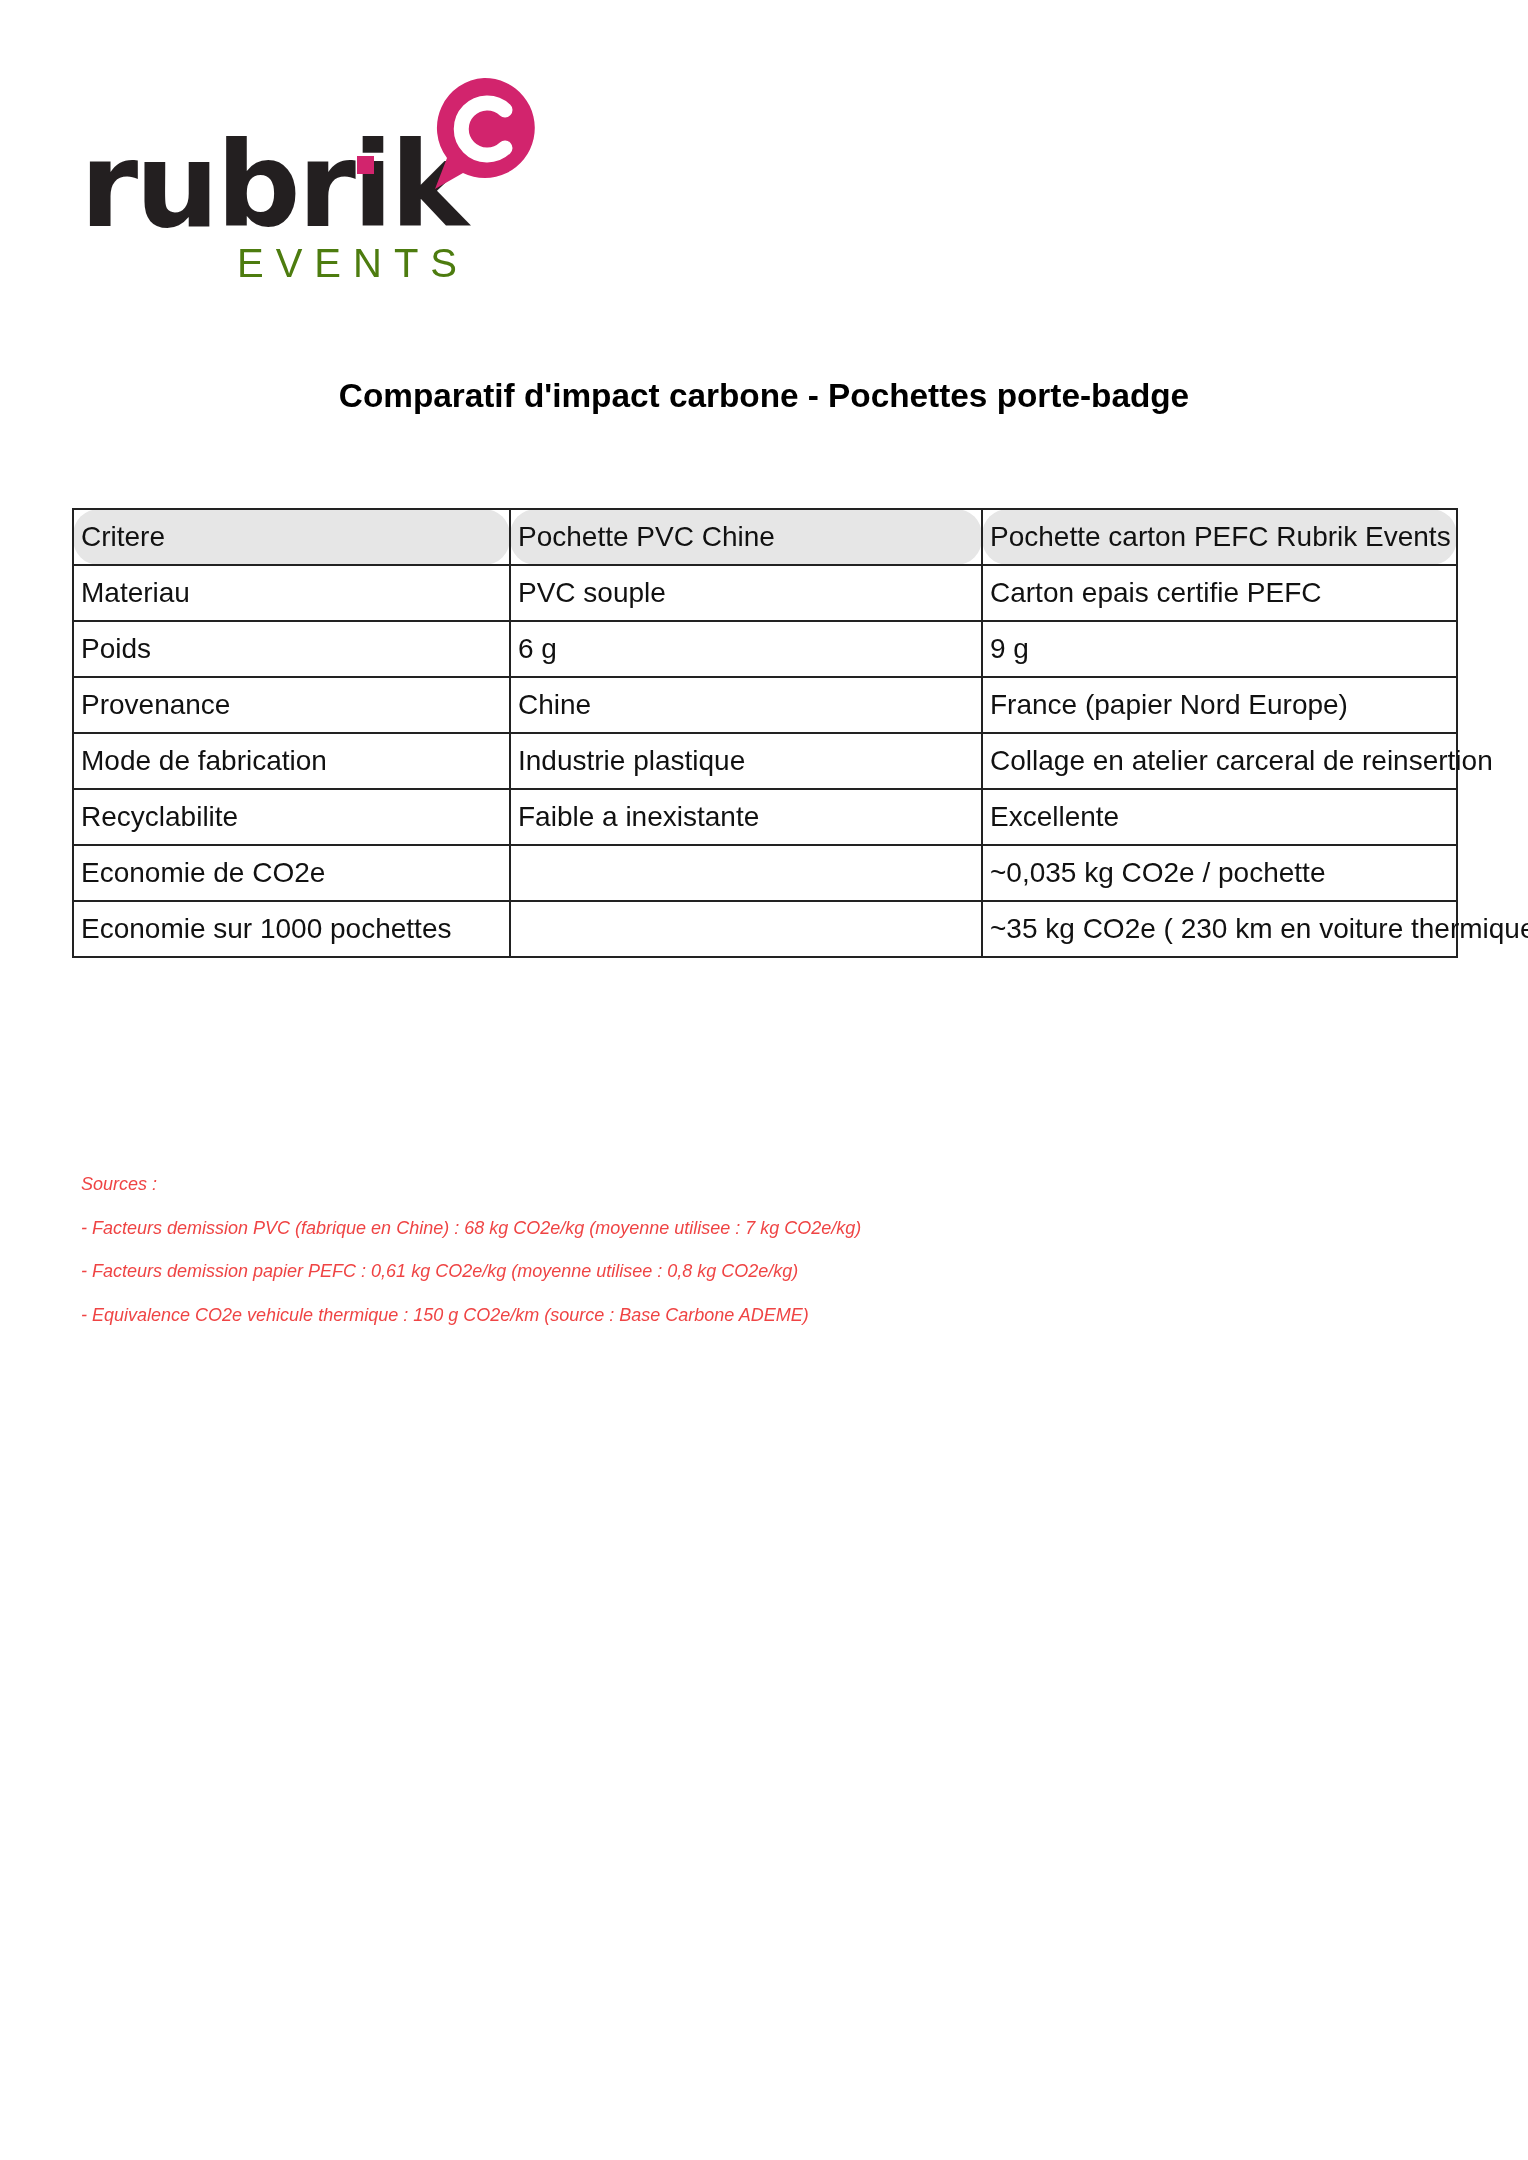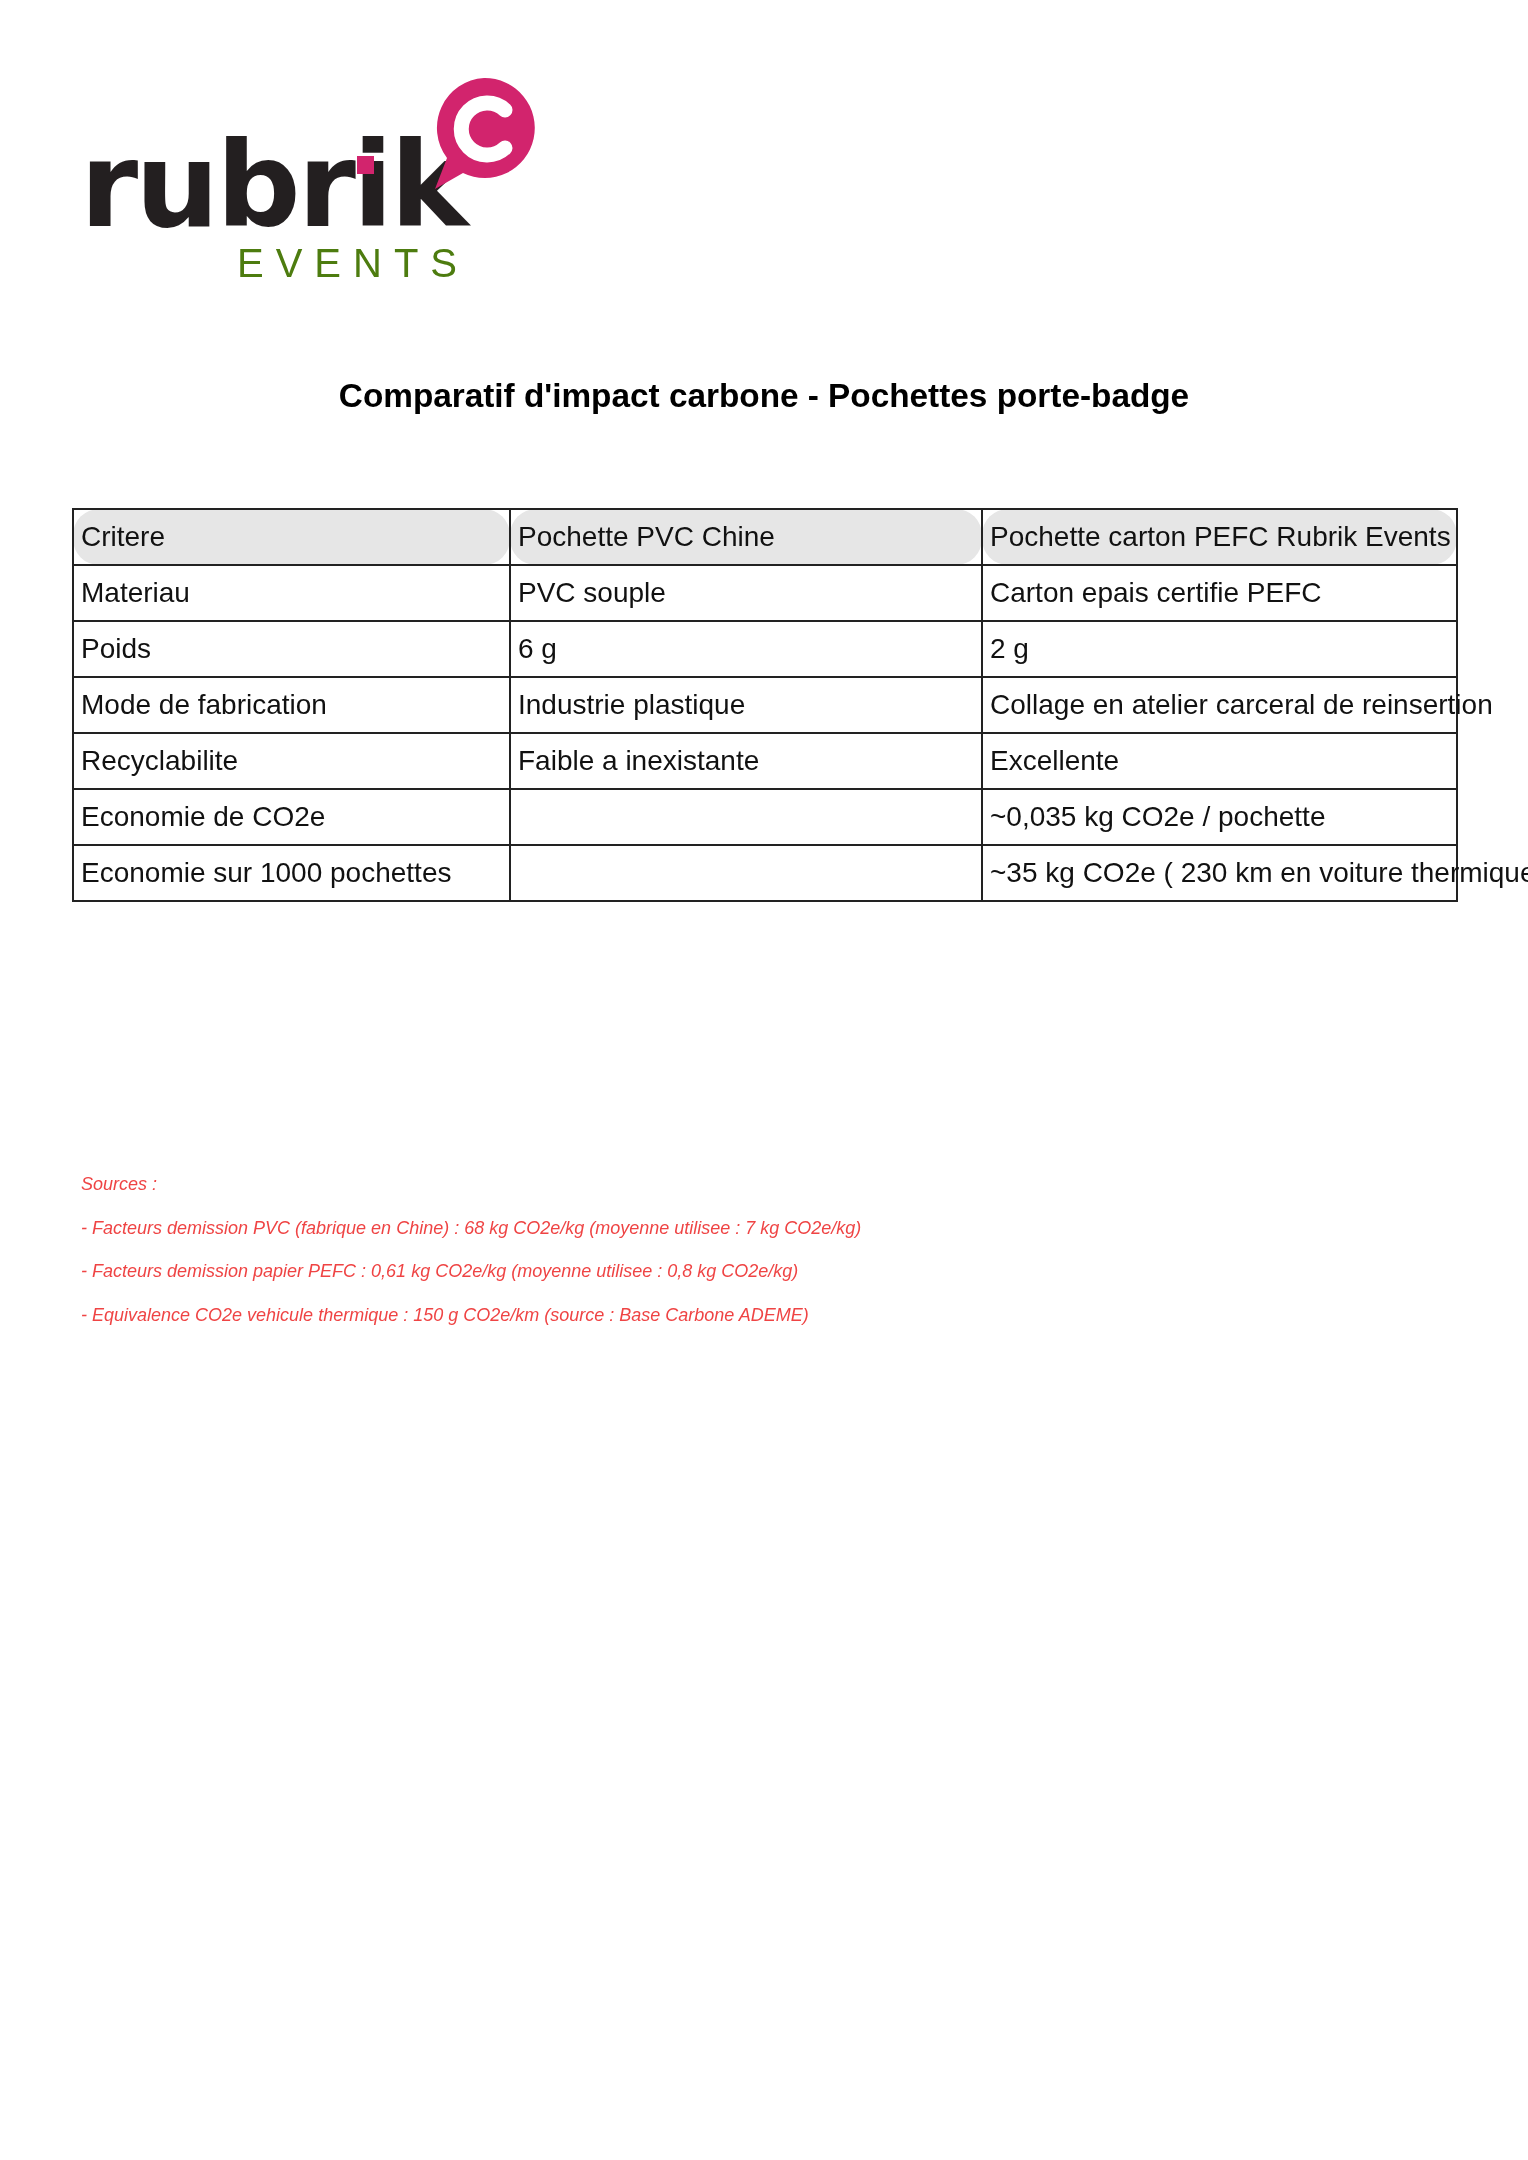--- a/index.html
+++ b/index.html
@@ -148,21 +148,26 @@
   </thead>
   <tbody id="table-body">
       <tr>
         <td>Materiau</td>
         <td>PVC souple</td>
         <td>Carton epais certifie PEFC</td>
       </tr>
       <tr>
         <td>Poids</td>
         <td>6 g</td>
-        <td>2 g</td>
+        <td>9 g</td>
+      </tr>
+      <tr>
+        <td>Provenance</td>
+        <td>Chine</td>
+        <td>France (papier Nord Europe)</td>
       </tr>
       <tr>
         <td>Mode de fabrication</td>
         <td>Industrie plastique</td>
         <td>Collage en atelier carceral de reinsertion</td>
       </tr>
       <tr>
         <td>Recyclabilite</td>
         <td>Faible a inexistante</td>
         <td>Excellente</td>

